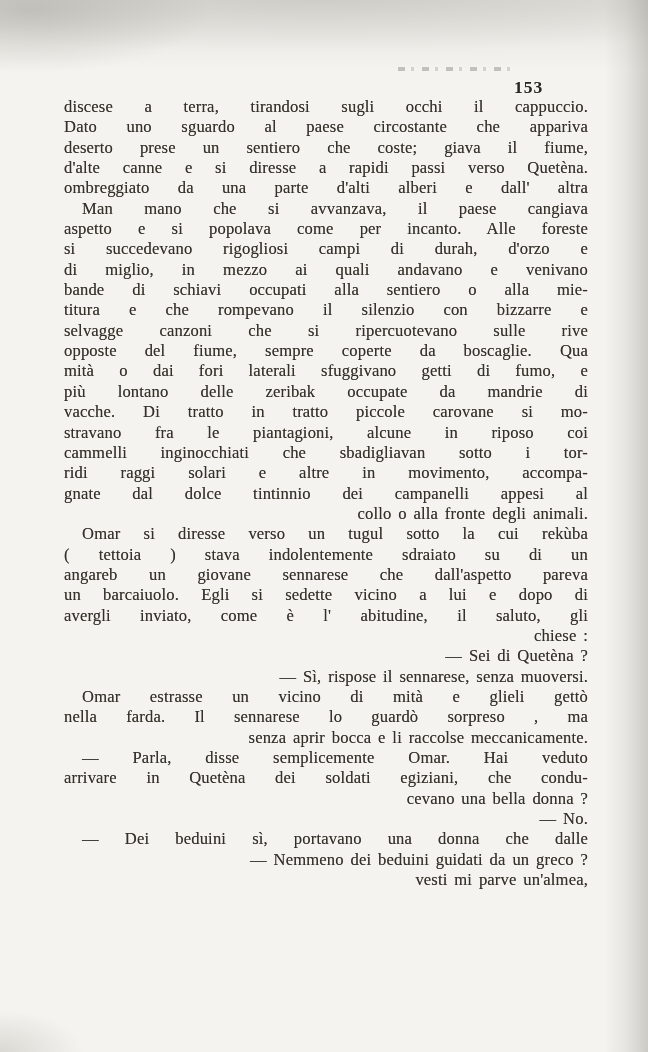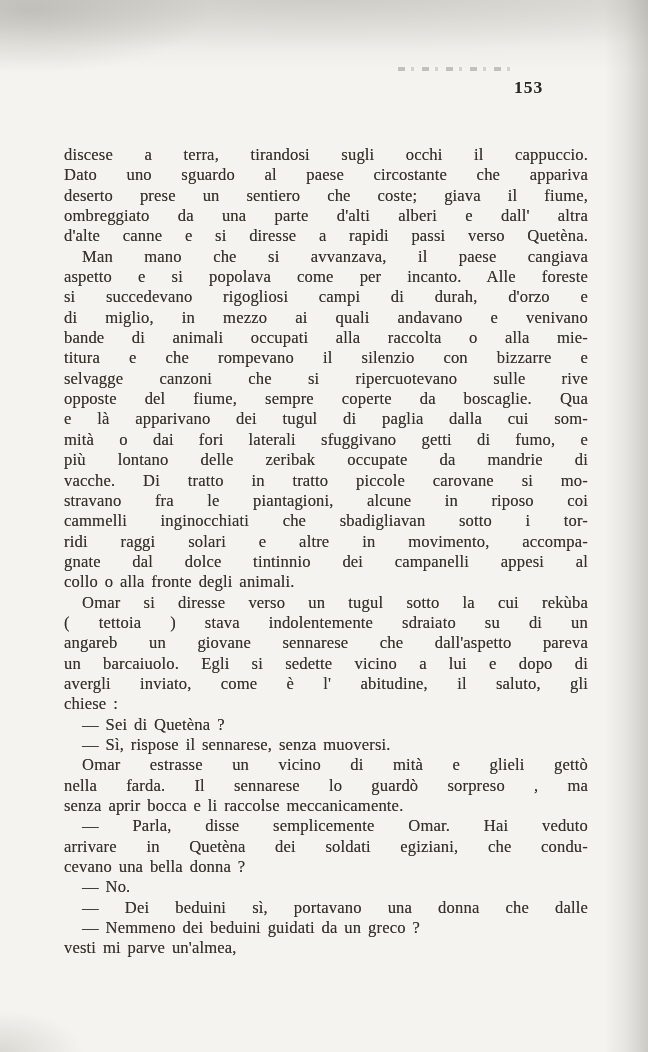--- a/index.html
+++ b/index.html
@@ -27,48 +27,46 @@
       rgba(118,116,109,.50) 0 7px, rgba(118,116,109,0) 7px 13px,
       rgba(118,116,109,.32) 13px 16px, rgba(118,116,109,0) 16px 24px);
     filter:blur(.7px);
     opacity:.8;
   }
   .textblock{
     position:absolute;top:97px;left:64px;width:524px;
     font-size:16.6px;line-height:20.35px;color:#34312a;
     text-shadow:0 0 .5px rgba(52,49,42,.55);
     letter-spacing:.15px;
-    margin-top:48px;
   }
-  .line{white-space:normal;text-align:left;word-spacing:2.5px;}
+  .line{white-space:normal;text-align:right;word-spacing:2.5px;}
   .line.just{text-align:justify;text-align-last:justify;word-spacing:normal;}
   .line.ind{text-indent:18px;}
   .it{}
 </style>
 </head>
 <body>
 
 <div class="scan">
   <div class="smudge"></div>
   <div class="pagenum">153</div>
   <div class="textblock">
       <div class="line just"><span>discese a terra, tirandosi sugli occhi il cappuccio.</span></div>
       <div class="line just"><span>Dato uno sguardo al paese circostante che appariva</span></div>
       <div class="line just"><span>deserto prese un sentiero che coste; giava il fiume,</span></div>
+      <div class="line just"><span>d'alte canne e si diresse a rapidi passi verso Quetèna.</span></div>
       <div class="line just"><span>ombreggiato da una parte d'alti alberi e dall' altra</span></div>
-      <div class="line just"><span>d'alte canne e si diresse a rapidi passi verso Quetèna.</span></div>
       <div class="line just ind"><span>Man mano che si avvanzava, il paese cangiava</span></div>
       <div class="line just"><span>aspetto e si popolava come per incanto. Alle foreste</span></div>
       <div class="line just"><span>si succedevano rigogliosi campi di </span><span class="it">durah</span><span>, d'orzo e</span></div>
       <div class="line just"><span>di miglio, in mezzo ai quali andavano e venivano</span></div>
-      <div class="line just"><span>bande di animali occupati alla raccolta o alla mie-</span></div>
+      <div class="line just"><span>bande di schiavi occupati alla sentiero o alla mie-</span></div>
       <div class="line just"><span>titura e che rompevano il silenzio con bizzarre e</span></div>
       <div class="line just"><span>selvagge canzoni che si ripercuotevano sulle rive</span></div>
       <div class="line just"><span>opposte del fiume, sempre coperte da boscaglie. Qua</span></div>
-      <div class="line just"><span>e là apparivano dei </span><span class="it">tugul</span><span> di paglia dalla cui som-</span></div>
       <div class="line just"><span>mità o dai fori laterali sfuggivano getti di fumo, e</span></div>
       <div class="line just"><span>più lontano delle </span><span class="it">zeribak</span><span> occupate da mandrie di</span></div>
       <div class="line just"><span>vacche. Di tratto in tratto piccole carovane si mo-</span></div>
       <div class="line just"><span>stravano fra le piantagioni, alcune in riposo coi</span></div>
       <div class="line just"><span>cammelli inginocchiati che sbadigliavan sotto i tor-</span></div>
       <div class="line just"><span>ridi raggi solari e altre in movimento, accompa-</span></div>
       <div class="line just"><span>gnate dal dolce tintinnio dei campanelli appesi al</span></div>
       <div class="line"><span>collo o alla fronte degli animali.</span></div>
       <div class="line just ind"><span>Omar si diresse verso un </span><span class="it">tugul</span><span> sotto la cui </span><span class="it">rekùba</span></div>
       <div class="line just"><span>( tettoia ) stava indolentemente sdraiato su di un</span></div>

